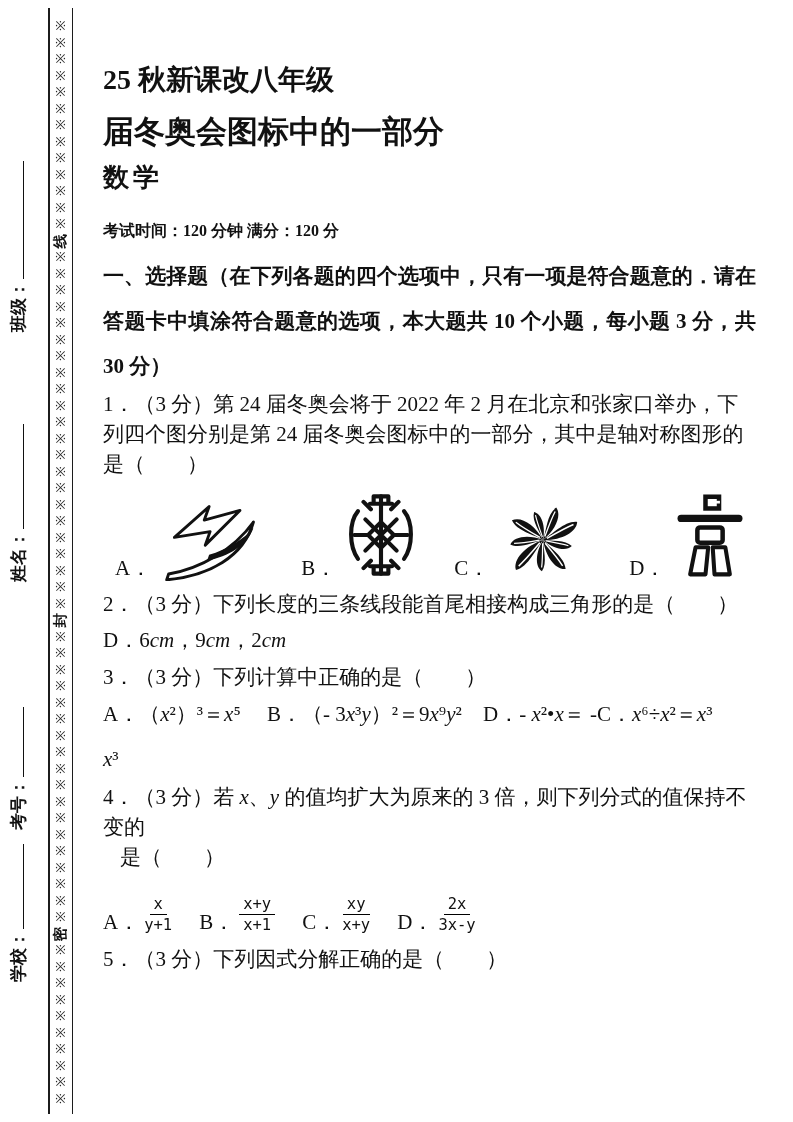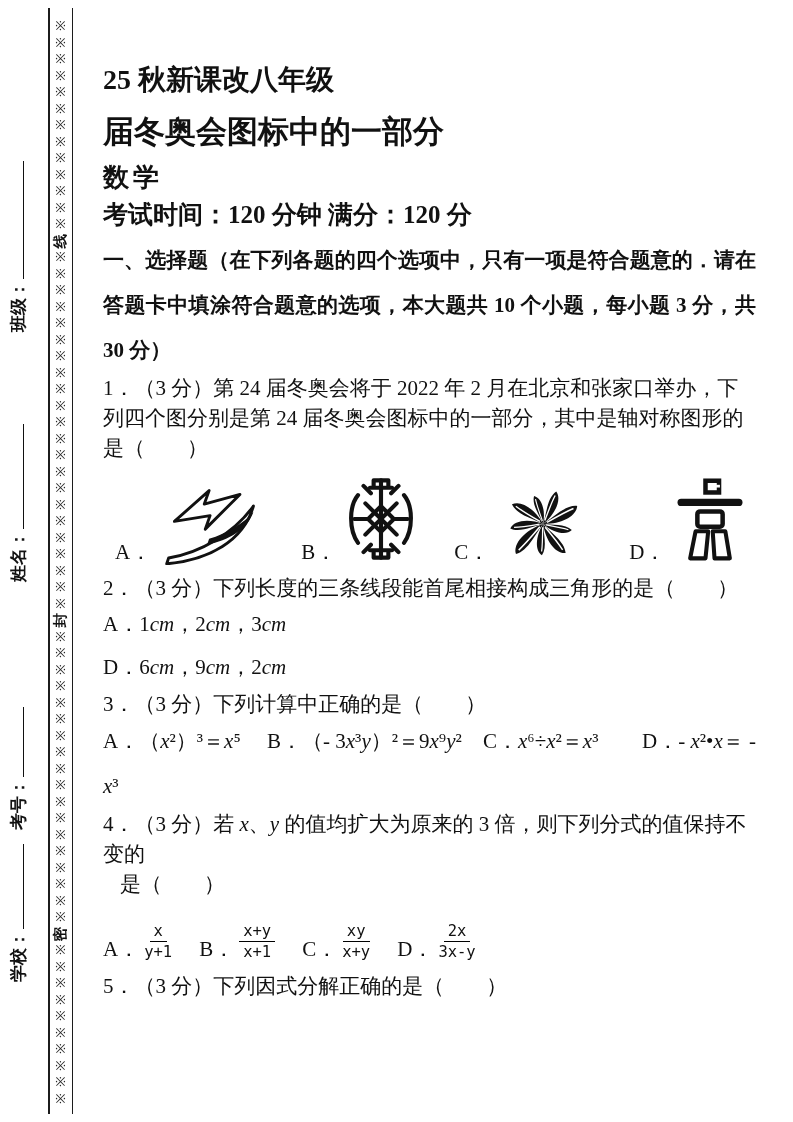--- a/index.html
+++ b/index.html
@@ -15,21 +15,21 @@
   .vwrap{position:absolute;left:0;width:46px;}
   .vlabel{position:absolute;left:8px;white-space:nowrap;font-size:17px;font-weight:600;
           transform-origin:0 0;transform:rotate(-90deg);line-height:22px;}
   .blank{display:inline-block;height:1.3px;background:#111;vertical-align:baseline;margin-left:2px;}
   
   .doc{position:absolute;left:103px;top:0;width:653px;}
   .center-block{width:608px;text-align:left;}
   .title1{margin-top:60px;font-size:28px;font-weight:bold;line-height:40px;}
   .title2{margin-top:10px;font-size:31px;font-weight:bold;line-height:44px;}
   .subject{margin-top:4px;font-size:26px;font-weight:bold;line-height:40px;letter-spacing:4px;}
-  .meta{margin-top:4px;font-size:25px;font-weight:bold;line-height:26px;}
+  .meta{margin-top:20px;font-size:16px;font-weight:bold;line-height:26px;}
   .section-heading{margin-top:10px;font-size:21px;font-weight:bold;line-height:45px;text-align:justify;}
   .qtext{font-size:21px;line-height:30px;}
   .qtext i, .opt i{font-style:italic;}
   .indent{margin-left:17px;}
   
   .icon-row{display:flex;align-items:flex-end;gap:36px;margin:4px 0 8px 12px;height:98px;}
   .q1opt{display:flex;align-items:flex-end;gap:8px;}
   .q1opt .opt-label{font-size:21px;line-height:26px;}
   
   .opt-row{display:flex;font-size:21px;line-height:43px;}
@@ -226,32 +226,31 @@
           <rect x="5" y="24" width="72" height="8" rx="4" fill="#111"></rect>
           <rect x="27" y="38" width="28" height="17" rx="3" fill="none" stroke="#111" stroke-width="5"></rect>
           <path d="M25,60 L39,60 L36,90 L19,90 Z" fill="none" stroke="#111" stroke-width="4.5" stroke-linejoin="round"></path>
           <path d="M44,60 L58,60 L63,90 L46,90 Z" fill="none" stroke="#111" stroke-width="4.5" stroke-linejoin="round"></path>
         </svg>
       </div>
     </div>
 
     <div class="qtext">2．（3 分）下列长度的三条线段能首尾相接构成三角形的是（　　）</div>
     <div class="opt-row">
-      <span class="opt-cell w207"><span>A．</span><span class="opt">1<i>cm</i>，2<i>cm</i>，3<i>cm</i></span></span>
     </div>
     <div class="opt-row">
       <span class="opt-cell"><span>D．</span><span class="opt">6<i>cm</i>，9<i>cm</i>，2<i>cm</i></span></span>
     </div>
 
     <div class="qtext">3．（3 分）下列计算中正确的是（　　）</div>
     <div class="q3row">
       <span class="opt-cell a"><span>A．</span><span class="opt">（<i>x</i>²）³＝<i>x</i>⁵</span></span>
       <span class="opt-cell b"><span>B．</span><span class="opt">（- 3<i>x</i>³<i>y</i>）²＝9<i>x</i>⁹<i>y</i>²</span></span>
+      <span class="opt-cell"><span>D．</span><span class="opt">- <i>x</i>²•<i>x</i>＝ -</span></span>
       <span class="opt-cell c"><span>C．</span><span class="opt"><i>x</i>⁶÷<i>x</i>²＝<i>x</i>³</span></span>
-      <span class="opt-cell"><span>D．</span><span class="opt">- <i>x</i>²•<i>x</i>＝ -</span></span>
     </div>
     <div class="carry opt"><i>x</i>³</div>
 
     <div class="qtext">4．（3 分）若 <i>x</i>、<i>y</i> 的值均扩大为原来的 3 倍，则下列分式的值保持不变的</div>
     <div class="qtext indent">是（　　）</div>
     <div class="frac-row">
       <span class="frac-opt">
         <span class="opt-label">A．</span>
         <span class="frac">
             <span class="fnum">x</span>

